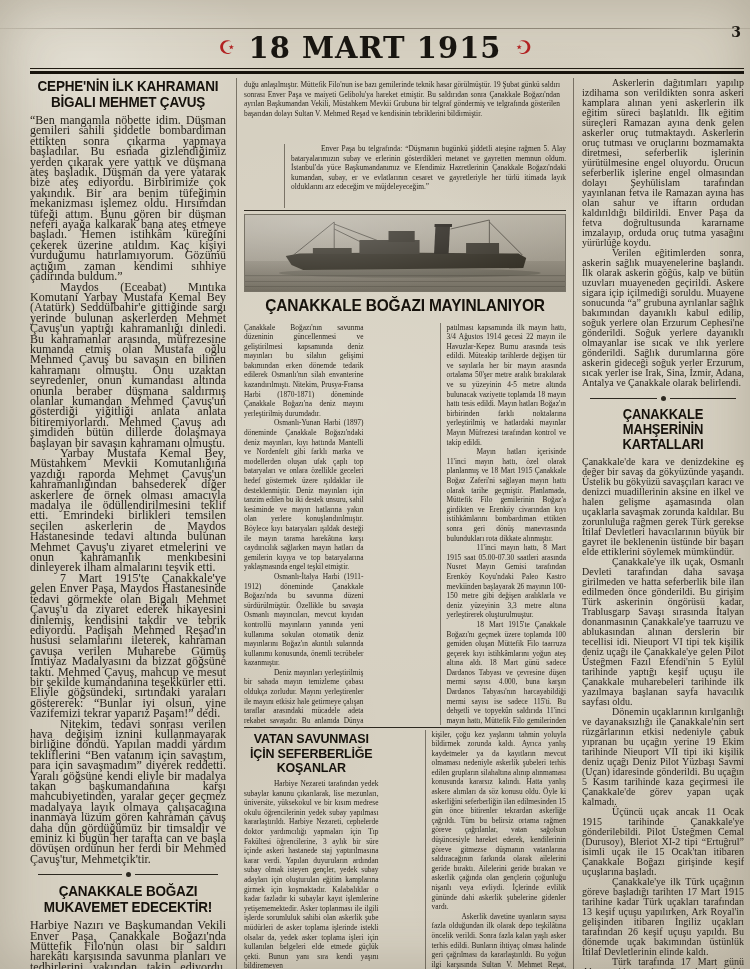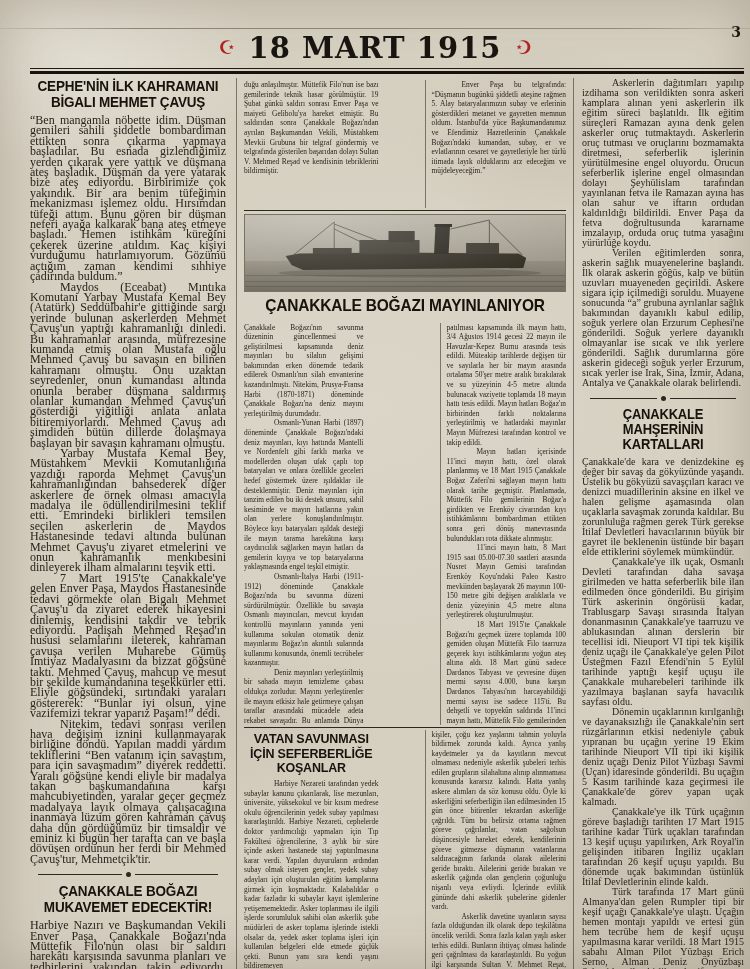--- a/index.html
+++ b/index.html
@@ -66,21 +66,21 @@
   .col-middle{
     width:338px;padding:0 7px;overflow:hidden;
     border-left:1px solid var(--rule);border-right:1px solid var(--rule);
   }
   .col-middle p{font-size:7.4px;line-height:9.6px;}
   .col-right{width:170px;padding-left:8px;overflow:hidden;}
   .col-right p{font-size:10px;line-height:10px;}
   .row{display:flex;align-items:stretch;}
   .subcol{flex:1;min-width:0;padding-right:6px;overflow:hidden;}
   .subcol + .subcol{border-left:1px solid var(--rule);padding-left:6px;padding-right:0;margin-left:40px;}
-  .top-row{height:128px;margin-top:2px;}
+  .top-row{height:128px;margin-top:2px;flex-direction:column;}
   .mine-row{height:402px;margin-top:1px;gap:30px;}
   .vatan-row{height:250px;}
   .vatan-row h2{font-size:12.5px;line-height:13.5px;margin:4px 0 5px;}
   .mid-head{font-size:15.5px;line-height:16.5px;margin:6px 0 8px;}
   .kartal-head{font-size:13px;line-height:14px;}
   .photo{
     margin:3px 0 0;height:78px;overflow:hidden;
     border:1px solid rgba(60,55,45,.45);
     background:#a8a295;
   }
@@ -178,21 +178,21 @@
         <div class="subcol">
           <p class="flush">Çanakkale Boğazı'nın savunma düzeninin güncellenmesi ve geliştirilmesi kapsamında deniz mayınları bu silahın gelişimi bakımından erken dönemde tedarik edilerek Osmanlı'nın silah envanterine kazandırılmıştı. Nitekim, Prusya-Fransa Harbi (1870-1871) döneminde Çanakkale Boğazı'na deniz mayını yerleştirilmiş durumdadır.</p>
           <p>Osmanlı-Yunan Harbi (1897) döneminde Çanakkale Boğazı'ndaki deniz mayınları, kıyı hattında Mantelli ve Nordenfelt gibi farklı marka ve modellerden oluşan ufak çaplı top bataryaları ve onlara özellikle geceleri hedef göstermek üzere ışıldaklar ile desteklenmiştir. Deniz mayınları için tanzim edilen bu iki destek unsuru, sahil kesiminde ve mayın hatlarına yakın olan yerlere konuşlandırılmıştır. Böylece kıyı bataryaları ışıldak desteği ile mayın tarama harekâtına karşı caydırıcılık sağlarken mayın hatları da gemilerin kıyıya ve top bataryalarına yaklaşmasında engel teşkil etmiştir.</p>
           <p>Osmanlı-İtalya Harbi (1911-1912) döneminde Çanakkale Boğazı'nda bu savunma düzeni sürdürülmüştür. Özellikle bu savaşta Osmanlı mayıncıları, mevcut kıyıdan kontrollü mayınların yanında yeni kullanıma sokulan otomatik deniz mayınlarını Boğaz'ın akıntılı sularında kullanımı konusunda, önemli tecrübeler kazanmıştır.</p>
           <p>Deniz mayınları yerleştirilmiş bir sahada mayın temizleme çabası oldukça zorludur. Mayını yerleştirenler ile mayını etkisiz hale getirmeye çalışan taraflar arasındaki mücadele adeta rekabet savaşıdır. Bu anlamda Dünya Harp Tarihinde mayın harbindeki mayın yerleştiren taraf ile mayını etkisiz hale getirmek isteyen taraf arasındaki mücadelenin en önemli ve çarpıcı örneklerinden biri de 18 Mart 1915 günü meydana geldi. Boğaz, Osmanlı mayıncıları ile Müttefik Filo mayıncıları arasında rekabet savaşına sahne olmuştur.</p>
           <p>Osmanlı tarafından Çanakkale Boğazı, değişen sayı, tür ve farklı modeller (Osmanlı, Alman, Rus ve Bulgar yapımı gibi) kullanılarak mayınlarla savunuldu. Boğaz'ın mayın ile ka-</p>
         </div>
         <div class="subcol">
           <p class="flush">patılması kapsamında ilk mayın hattı, 3/4 Ağustos 1914 gecesi 22 mayın ile Havuzlar-Kepez Burnu arasında tesis edildi. Müteakip tarihlerde değişen tür ve sayılarla her bir mayın arasında ortalama 50'şer metre aralık bırakılarak ve su yüzeyinin 4-5 metre altında bulunacak vaziyette toplamda 18 mayın hattı tesis edildi. Mayın hatları Boğaz'ın birbirinden farklı noktalarına yerleştirilmiş ve hatlardaki mayınlar Mayın Müfrezesi tarafından kontrol ve takip edildi.</p>
           <p>Mayın hatları içerisinde 11'inci mayın hattı, özel olarak planlanmış ve 18 Mart 1915 Çanakkale Boğaz Zaferi'ni sağlayan mayın hattı olarak tarihe geçmiştir. Planlamada, Müttefik Filo gemilerinin Boğaz'a girdikten ve Erenköy civarından kıyı istihkâmlarını bombardıman ettikten sonra geri dönüş manevrasında bulundukları rota dikkate alınmıştır.</p>
-          <p>11'inci mayın hattı, 8 Mart 1915 saat 05.00-07.30 saatleri arasında Nusret Mayın Gemisi tarafından Erenköy Koyu'ndaki Paleo Kastro mevkiinden başlayarak 26 mayının 100-150 metre gibi değişen aralıklarla ve deniz yüzeyinin 4,5 metre altına yerleştirerek oluşturulmuştur.</p>
+          <p>11'inci mayın hattı, 8 Mart 1915 saat 05.00-07.30 saatleri arasında Nusret Mayın Gemisi tarafından Erenköy Koyu'ndaki Paleo Kastro mevkiinden başlayarak 26 mayının 100-150 metre gibi değişen aralıklarla ve deniz yüzeyinin 3,3 metre altına yerleştirerek oluşturulmuştur.</p>
           <p>18 Mart 1915'te Çanakkale Boğazı'nı geçmek üzere toplamda 100 gemiden oluşan Müttefik Filo taarruza geçerek kıyı istihkâmlarını yoğun ateş altına aldı. 18 Mart günü sadece Dardanos Tabyası ve çevresine düşen mermi sayısı 4.000, buna karşın Dardanos Tabyası'nın harcayabildiği mermi sayısı ise sadece 115'ti. Bu dehşetli ve topyekûn saldırıda 11'inci mayın hattı, Müttefik Filo gemilerinden Fransız Bouvet, İngiliz Inflexible, Irresistible ve Ocean zırhlılarının savaş dışı kalmasını sağladı.</p>
         </div>
       </div>
 
       <div class="hrule"></div>
 
       <div class="row vatan-row">
         <div class="subcol">
           <h2>VATAN SAVUNMASI İÇİN SEFERBERLİĞE KOŞANLAR</h2>
           <p>Harbiye Nezareti tarafından yedek subaylar kanunu çıkarılarak, lise mezunları, üniversite, yüksekokul ve bir kısım medrese okulu öğrencilerinin yedek subay yapılması kararlaştırıldı. Harbiye Nezareti, cephelerde doktor yardımcılığı yapmaları için Tıp Fakültesi öğrencilerine, 3 aylık bir süre içinde askeri hastanede staj yaptırılmasına karar verdi. Yapılan duyuruların ardından subay olmak isteyen gençler, yedek subay adayları için oluşturulan eğitim kamplarına girmek için koşmaktadır. Kalabalıklar o kadar fazladır ki subaylar kayıt işlemlerine yetişememektedir. Asker toplanması ile ilgili işlerde sorumluluk sahibi olan askerlik şube müdürleri de asker toplama işlerinde istekli olsalar da, yedek asker toplama işleri için kullanılan belgeleri elde etmede güçlük çekti. Bunun yanı sıra kendi yaşını bildiremeyen</p>
@@ -207,19 +207,20 @@
     <section class="col-right">
       <p>Askerlerin dağıtımları yapılıp izdihama son verildikten sonra askeri kamplara alınan yeni askerlerin ilk eğitim süreci başlatıldı. İlk eğitim süreçleri Ramazan ayına denk gelen askerler oruç tutmaktaydı. Askerlerin oruç tutması ve oruçlarını bozmamakta diretmesi, seferberlik işlerinin yürütülmesine engel oluyordu. Orucun seferberlik işlerine engel olmasından dolayı Şeyhülislam tarafından yayınlanan fetva ile Ramazan ayına has olan sahur ve iftarın ordudan kaldırıldığı bildirildi. Enver Paşa da fetva doğrultusunda kararname imzalayıp, orduda oruç tutma yasağını yürürlüğe koydu.</p>
       <p>Verilen eğitimlerden sonra, askerin sağlık muayenelerine başlandı. İlk olarak askerin göğüs, kalp ve bütün uzuvları muayeneden geçirildi. Askere sigara içip içilmediği soruldu. Muayene sonucunda “a” grubuna ayrılanlar sağlık bakımından dayanıklı kabul edilip, soğuk yerlere olan Erzurum Cephesi'ne gönderildi. Soğuk yerlere dayanıklı olmayanlar ise sıcak ve ılık yerlere gönderildi. Sağlık durumlarına göre askerin gideceği soğuk yerler Erzurum, sıcak yerler ise Irak, Sina, İzmir, Adana, Antalya ve Çanakkale olarak belirlendi.</p>
       <div class="orn">
           <i></i>
         </div>
       <h2 class="kartal-head">ÇANAKKALE MAHŞERİNİN KARTALLARI</h2>
       <p class="flush">Çanakkale'de kara ve denizdekine eş değer bir savaş da gökyüzünde yaşandı. Üstelik bu gökyüzü savaşçıları karacı ve denizci muadillerinin aksine en ilkel ve halen gelişme aşamasında olan uçaklarla savaşmak zorunda kaldılar. Bu zorunluluğa rağmen gerek Türk gerekse İtilaf Devletleri havacılarının büyük bir gayret ile beklenenin üstünde bir başarı elde ettiklerini söylemek mümkündür.</p>
       <p>Çanakkale'ye ilk uçak, Osmanlı Devleti tarafından daha savaşa girilmeden ve hatta seferberlik bile ilan edilmeden önce gönderildi. Bu girişim Türk askerinin öngörüsü kadar, Trablusgarp Savaşı sırasında İtalyan donanmasının Çanakkale'ye taarruzu ve ablukasından alınan derslerin bir tecellisi idi. Nieuport VI tipi tek kişilik deniz uçağı ile Çanakkale'ye gelen Pilot Üsteğmen Fazıl Efendi'nin 5 Eylül tarihinde yaptığı keşif uçuşu ile Çanakkale muharebeleri tarihinde ilk yazılmaya başlanan sayfa havacılık sayfası oldu.</p>
       <p>Dönemin uçaklarının kırılganlığı ve dayanaksızlığı ile Çanakkale'nin sert rüzgârlarının etkisi nedeniyle çabuk yıpranan bu uçağın yerine 19 Ekim tarihinde Nieuport VII tipi iki kişilik deniz uçağı Deniz Pilot Yüzbaşı Savmi (Uçan) idaresinde gönderildi. Bu uçağın 5 Kasım tarihinde kaza geçirmesi ile Çanakkale'de görev yapan uçak kalmadı.</p>
+      <p>Üçüncü uçak ancak 11 Ocak 1915 tarihinde Çanakkale'ye gönderilebildi. Pilot Üsteğmen Cemal (Durusoy), Bleriot XI-2 tipi “Ertuğrul” isimli uçak ile 15 Ocak'tan itibaren Çanakkale Boğazı girişinde keşif uçuşlarına başladı.</p>
       <p>Çanakkale'ye ilk Türk uçağının göreve başladığı tarihten 17 Mart 1915 tarihine kadar Türk uçakları tarafından 13 keşif uçuşu yapılırken, Ark Royal'in gelişinden itibaren İngiliz uçakları tarafından 26 keşif uçuşu yapıldı. Bu dönemde uçak bakımından üstünlük İtilaf Devletlerinin elinde kaldı.</p>
       <p>Türk tarafında 17 Mart günü Almanya'dan gelen Rumpler tipi bir keşif uçağı Çanakkale'ye ulaştı. Uçağın hemen montajı yapıldı ve ertesi gün hem tecrübe hem de keşif uçuşu yapılmasına karar verildi. 18 Mart 1915 sabahı Alman Pilot Yüzbaşı Erich Serno, Alman Deniz Önyüzbaşı Schneider ile birlikte keşif uçuşuna çıktı. İtilaf Donanmasının savaş düzeninde toplanmaya başladığını tespit eden ekip büyük saldırının başlamakta olduğunu anlayarak hemen geri döndü. Bu önemli keşfi teyit etmek için peşinden Pilot Üsteğmen Cemal (Durusoy), Bleriot XI-2 uçağı ile havalandı ve ilk keşfi doğruladı. Bu keşif, İtilaf Donanması görüş hattına girmeden önce Türk savunmacılarının en az üç saatlik bir hazırlık zamanı kazanmalarını sağladı.</p>
       <p class="continued flush">Devamı Sayfa 4'te.</p>
     </section>
 
   </div>
 </div>
 
 </body></html>

